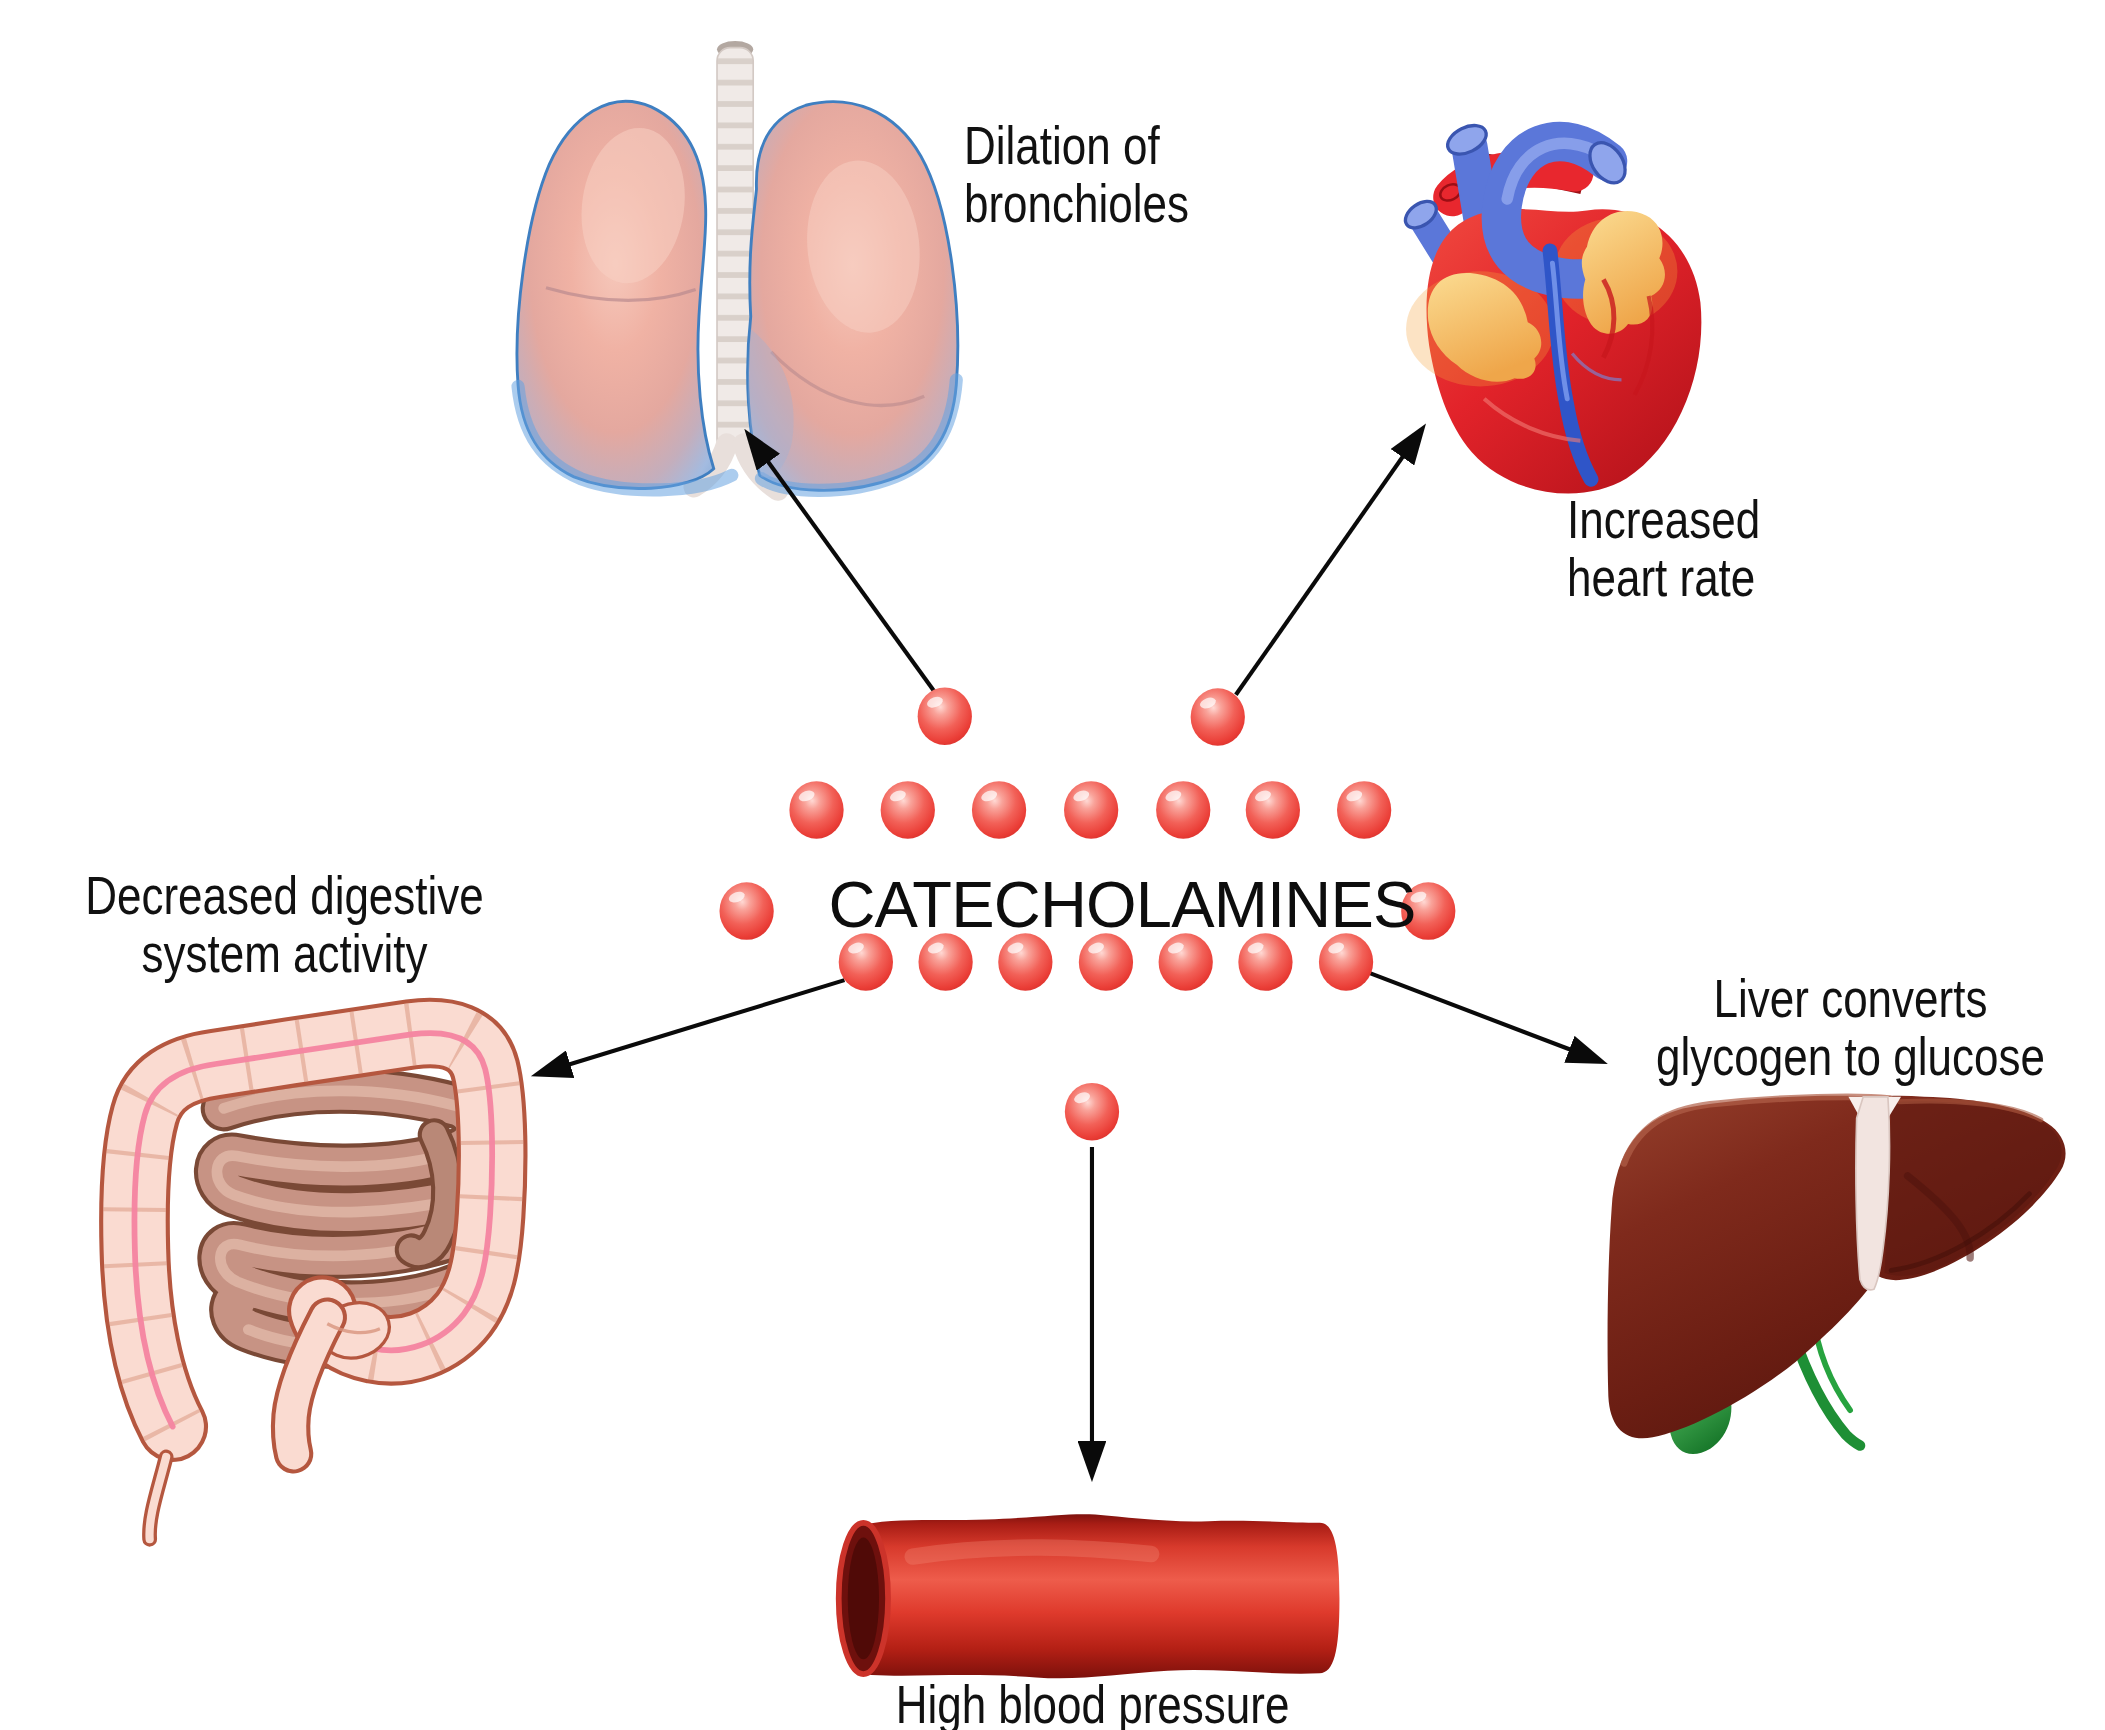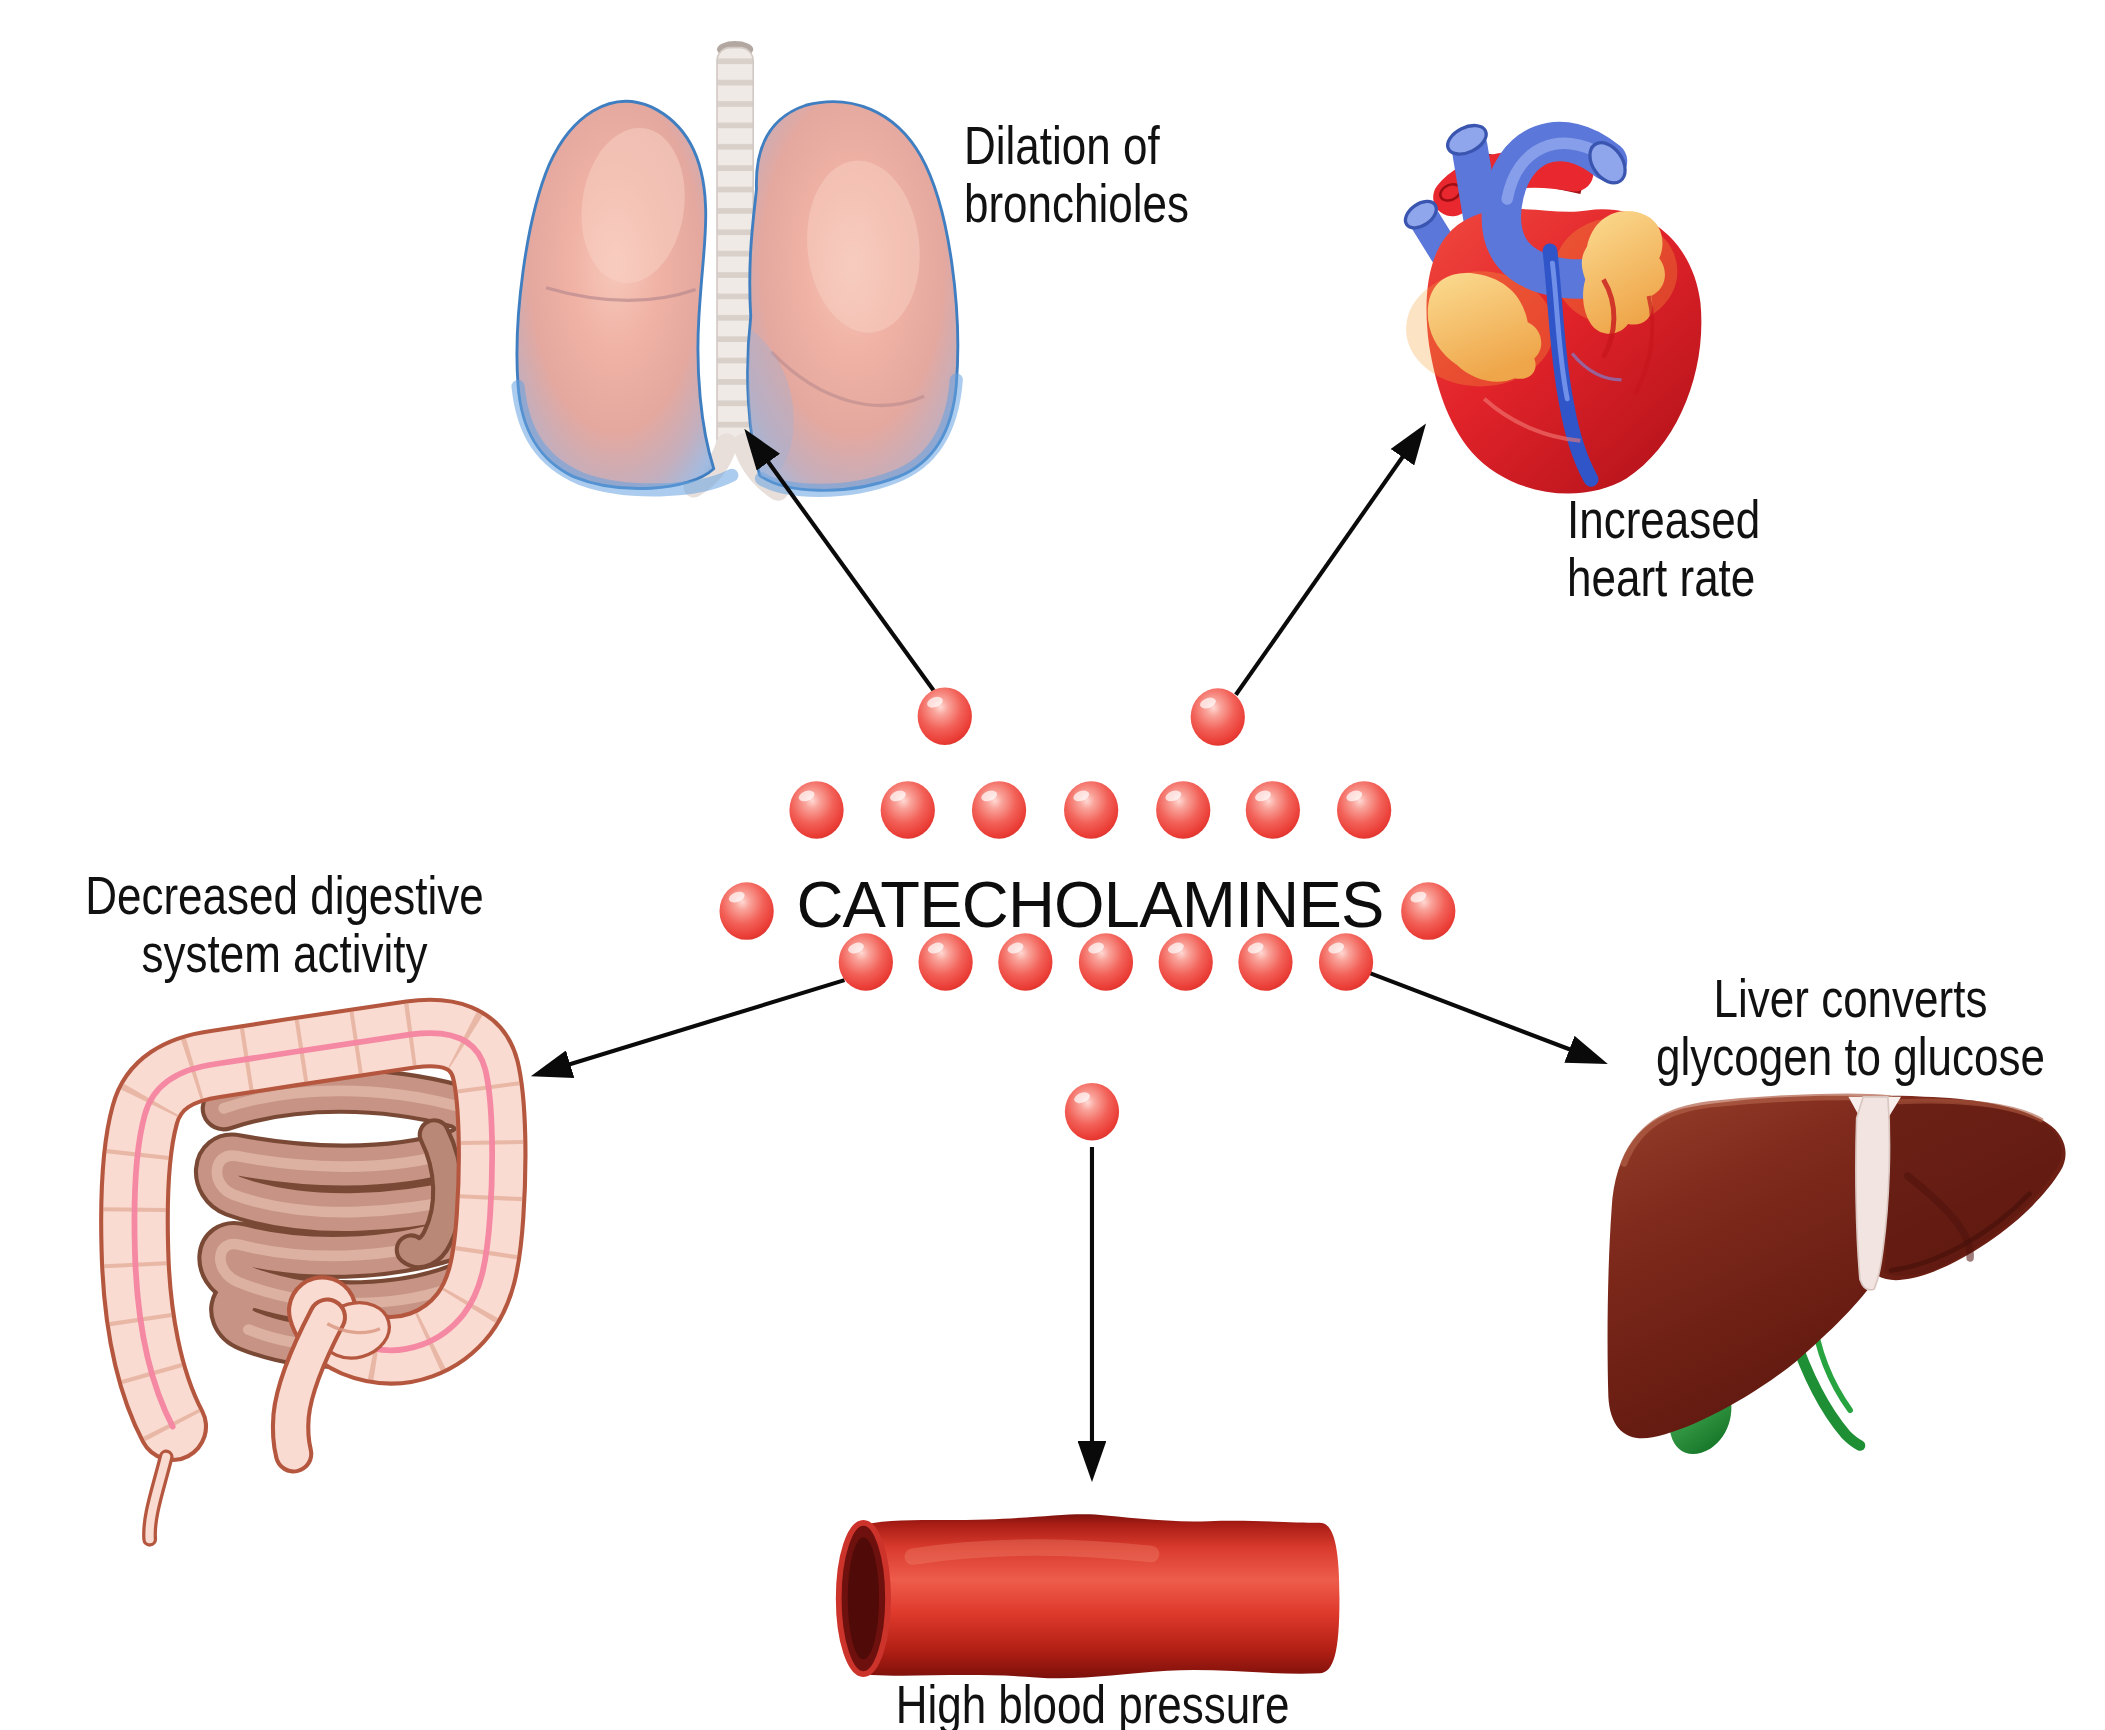--- a/index.html
+++ b/index.html
@@ -226,21 +226,21 @@
     <use href="#dotproto" x="1150" y="1170"></use>
     <use href="#dotproto" x="1247" y="1170"></use>
     <use href="#dotproto" x="1345" y="1170"></use>
     <use href="#dotproto" x="1442" y="1170"></use>
     <use href="#dotproto" x="1539" y="1170"></use>
     <use href="#dotproto" x="1637" y="1170"></use>
     <use href="#dotproto" x="1328" y="1352"></use>
   </g>
 </svg>
 
-  <div class="title" style="left:753px;top:869px;width:674px;">CATECHOLAMINES</div>
+  <div class="title" style="left:785px;top:869px;width:674px;">CATECHOLAMINES</div>
 
   <div class="lbl left" style="left:964px;top:117px;">Dilation of
 bronchioles</div>
 
   <div class="lbl left" style="left:1567px;top:491px;">Increased
 heart rate</div>
 
   <div class="lbl center" style="left:38px;top:867px;width:493px;">Decreased digestive
 system activity</div>
 

